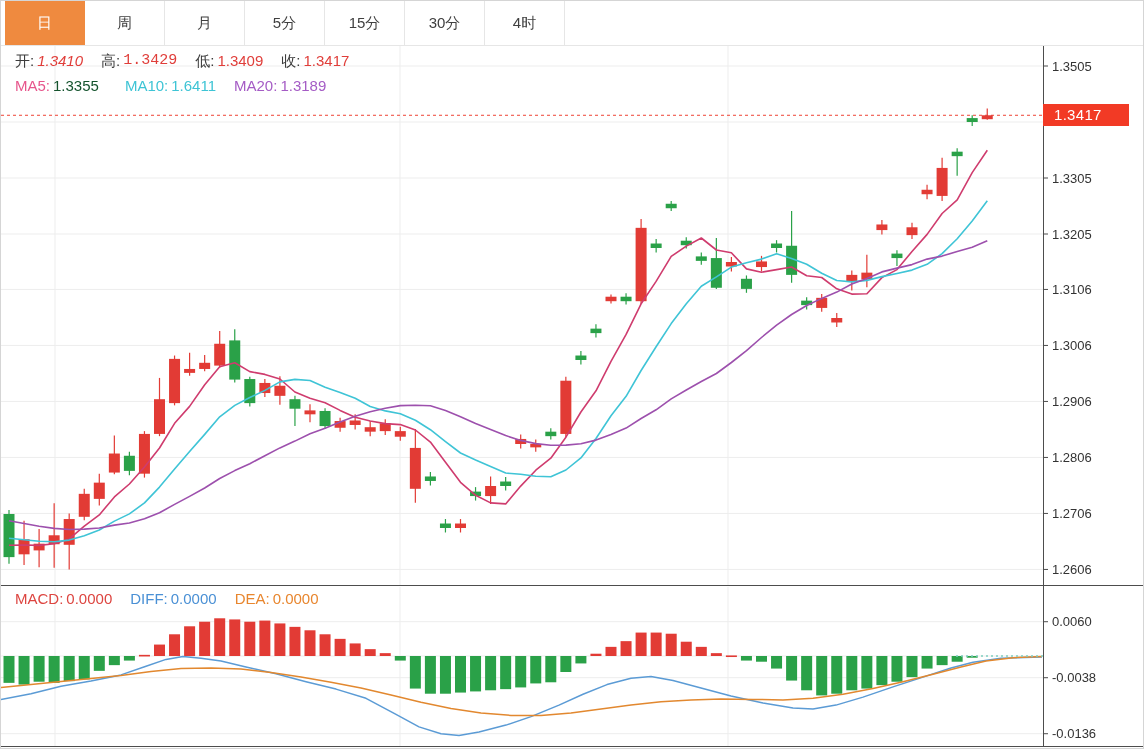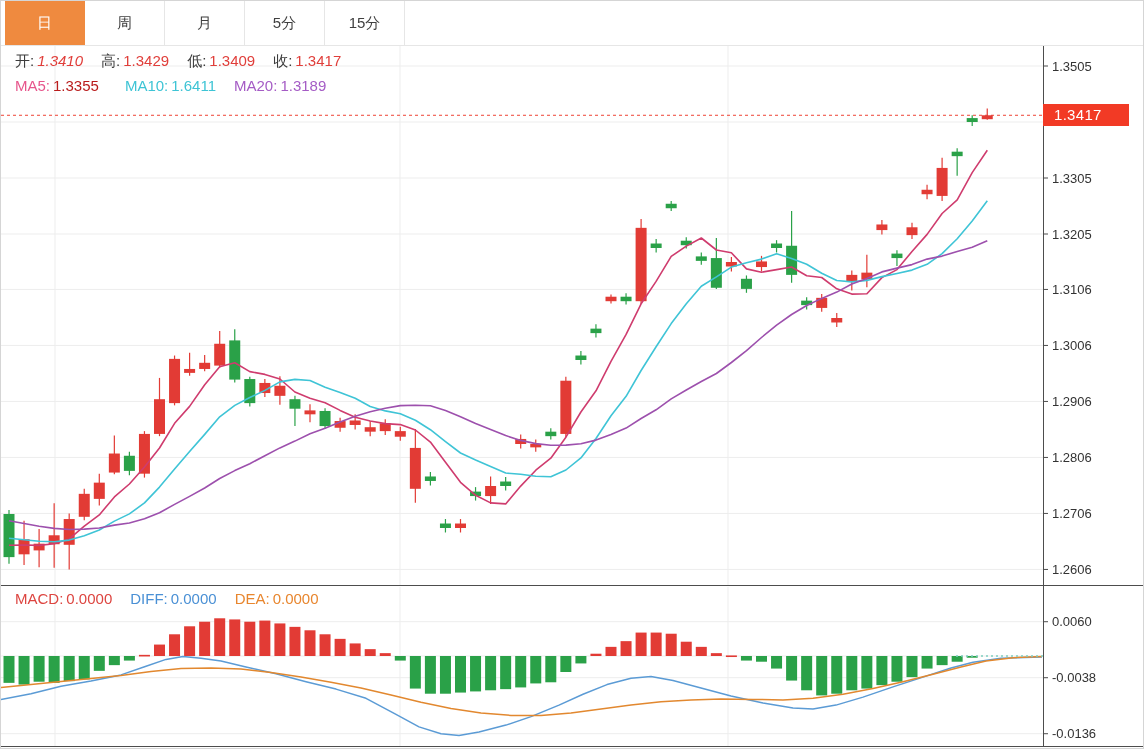--- a/index.html
+++ b/index.html
@@ -21,20 +21,22 @@
 <body>
 
 <div class="frame">
 
   <div class="tabs">
     <div class="tab active">日</div>
     <div class="tab">周</div>
     <div class="tab">月</div>
     <div class="tab">5分</div>
     <div class="tab">15分</div>
+    <div class="tab">30分</div>
+    <div class="tab">4时</div>
   </div>
 
   <svg id="csvg" width="1144" height="749">
       <line x1="0" y1="65" x2="1042" y2="65" stroke="#ededed" stroke-width="1"></line>
       <line x1="0" y1="121.00000000000006" x2="1042" y2="121.00000000000006" stroke="#ededed" stroke-width="1"></line>
       <line x1="0" y1="177.0000000000001" x2="1042" y2="177.0000000000001" stroke="#ededed" stroke-width="1"></line>
       <line x1="0" y1="233.00000000000014" x2="1042" y2="233.00000000000014" stroke="#ededed" stroke-width="1"></line>
       <line x1="0" y1="288.4400000000003" x2="1042" y2="288.4400000000003" stroke="#ededed" stroke-width="1"></line>
       <line x1="0" y1="344.4400000000003" x2="1042" y2="344.4400000000003" stroke="#ededed" stroke-width="1"></line>
       <line x1="0" y1="400.44000000000034" x2="1042" y2="400.44000000000034" stroke="#ededed" stroke-width="1"></line>
@@ -284,36 +286,36 @@
       <text x="1051" y="737.2103999999999" font-size="13" fill="#333333" font-family="Liberation Sans, sans-serif">-0.0136</text>
     </svg>
 
   <div class="legend" style="top:51px">
     <span class="li">
         <span class="lab">开:</span>
         <span style="color: rgb(224, 62, 58); font-style: italic;">1.3410</span>
       </span>
     <span class="li">
         <span class="lab">高:</span>
-        <span style="color: rgb(224, 62, 58);">1.3429</span>
+        <span style="color: rgb(224, 62, 58); font-family: Liberation Mono, monospace;">1.3429</span>
       </span>
     <span class="li">
         <span class="lab">低:</span>
         <span style="color: rgb(224, 62, 58);">1.3409</span>
       </span>
     <span class="li">
         <span class="lab">收:</span>
         <span style="color: rgb(224, 62, 58);">1.3417</span>
       </span>
   </div>
 
   <div class="legend" style="top:76px">
     <span class="li">
         <span style="color: rgb(231, 86, 140);">MA5:</span>
-        <span style="color: #b91c1c;">1.3355</span>
+        <span style="color: #14532d;">1.3355</span>
       </span>
     <span class="li">
         <span style="color: rgb(62, 196, 213); margin-left: 8px;">MA10:</span>
         <span style="color: rgb(62, 196, 213);">1.6411</span>
       </span>
     <span class="li">
         <span style="color: rgb(165, 92, 197);">MA20:</span>
         <span style="color: rgb(165, 92, 197);">1.3189</span>
       </span>
   </div>

